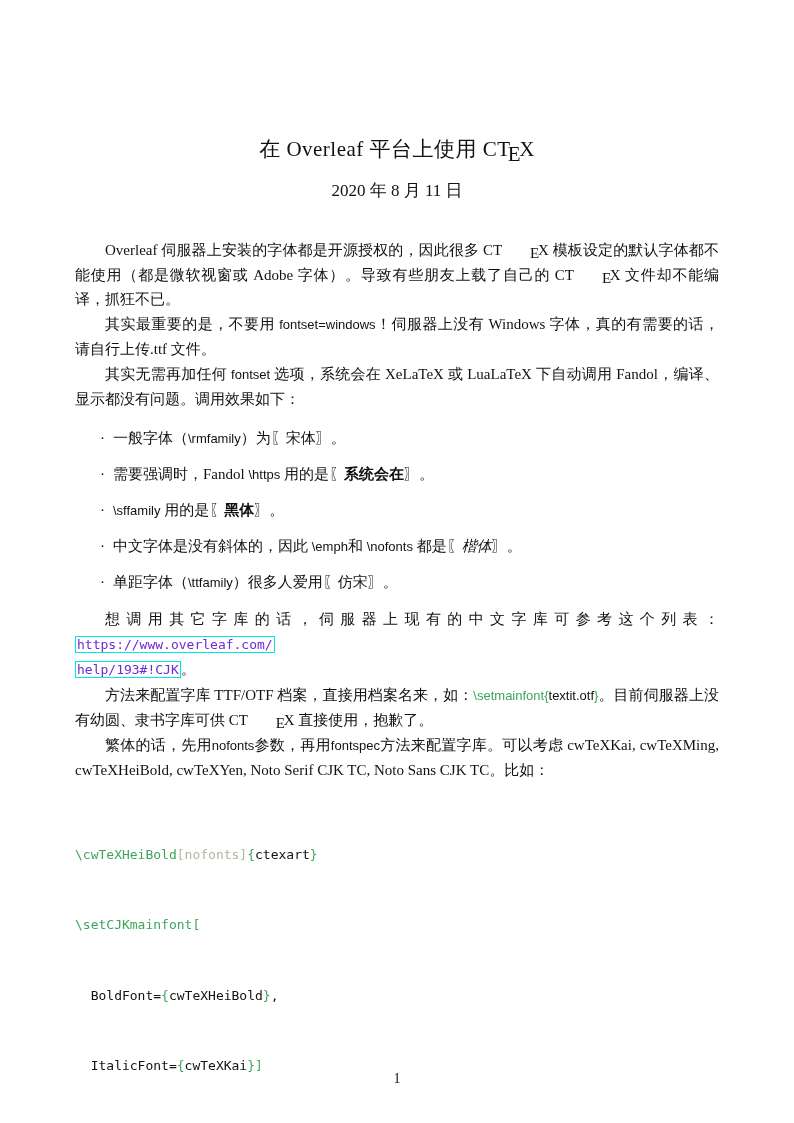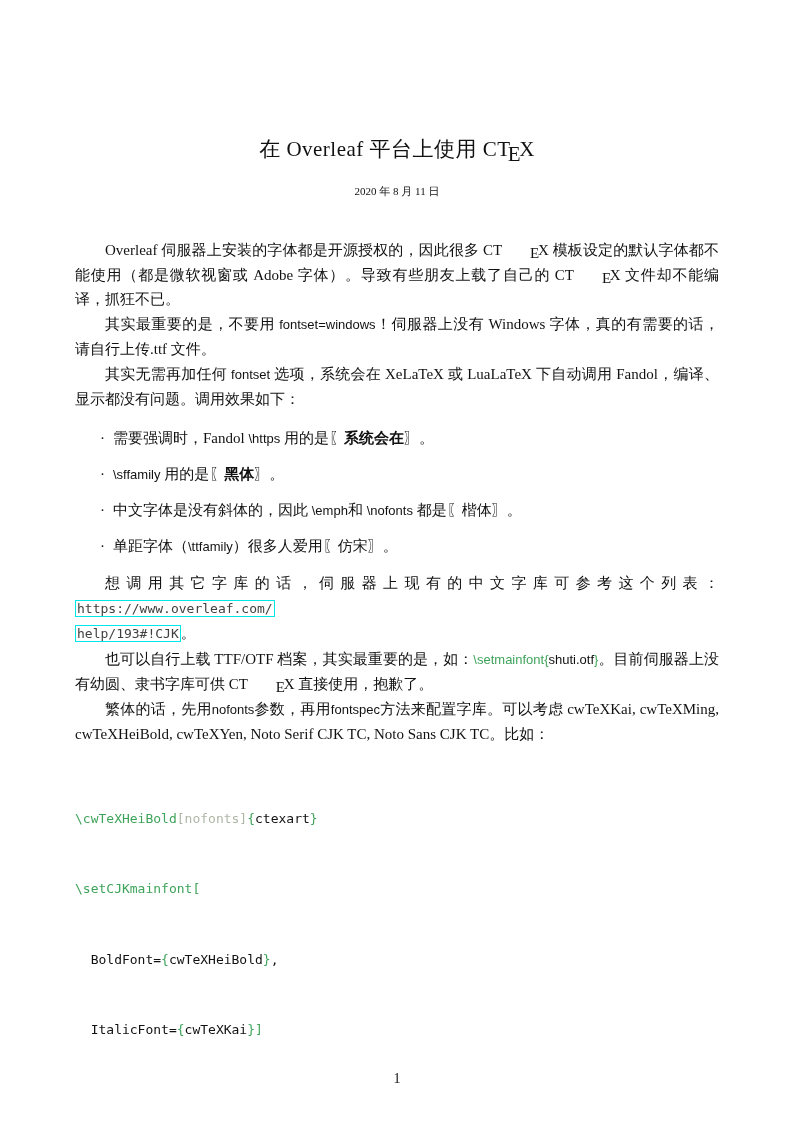--- a/index.html
+++ b/index.html
@@ -14,42 +14,42 @@
     overflow:hidden;
   }
   .content { padding:136px 72px 0 72px; }
   .title {
     text-align:center;
     font-size:21px;
     line-height:26px;
     letter-spacing:0.5px;
   }
   .author { text-align:center; font-size:15px; line-height:22px; margin-top:28px; }
-  .date   { text-align:center; font-size:11px; line-height:22px; margin-top:18px; }
+  .date   { text-align:center; font-size:17px; line-height:22px; margin-top:18px; }
   .body { margin-top:36px; font-size:15px; line-height:24.5px; text-align:justify; }
   .body p { text-indent:2em; }
   .texlogo { white-space:nowrap; }
   .tex-e { display:inline-block; position:relative; top:0.22em; margin:0 -0.09em 0 -0.14em; }
   .mono {
     font-family:Liberation Sans, sans-serif;
     font-size:13px;
   }
   .green { color:var(--cmd-green,#3FA45B); }
   .opt   { color:var(--opt-gray,#AEB7A6); }
   .b     { font-weight:bold; }
-  .i     { }
+  .i     { font-style:italic; }
   ul.blist { list-style:none; margin:14px 0 12px 0; padding-left:25px; }
   ul.blist li { margin-bottom:10.5px; line-height:24.5px; }
   .marker { display:inline-block; width:13px; }
   .linkbox {
     font-family:"DejaVu Sans Mono","Liberation Mono",monospace;
     font-size:13px;
     border:1px solid var(--link-cyan,#00E5E5);
     padding:0 1px;
-    color:#404040;
+    color:#6d28d9;
   }
   .code {
     margin-top:13px;
     font-family:"DejaVu Sans Mono","Liberation Mono",monospace;
     font-size:13px;
     line-height:23.5px;
     white-space:pre;
     text-align:left;
   }
   .page-number {
@@ -73,29 +73,30 @@
 
     <div class="body">
 
       <p><span>Overleaf 伺服器上安装的字体都是开源授权的，因此很多 </span><span class="texlogo"><span>CT</span><span class="tex-e">E</span><span>X</span></span><span> 模板设定的默认字体都不能使用（都是微软视窗或 Adobe 字体）。导致有些朋友上载了自己的 </span><span class="texlogo"><span>CT</span><span class="tex-e">E</span><span>X</span></span><span> 文件却不能编译，抓狂不已。</span></p>
 
       <p><span>其实最重要的是，不要用 </span><span class="mono">fontset=windows</span><span>！伺服器上没有 Windows 字体，真的有需要的话，请自行上传.ttf 文件。</span></p>
 
       <p><span>其实无需再加任何 </span><span class="mono">fontset</span><span> 选项，系统会在 XeLaTeX 或 LuaLaTeX 下自动调用 Fandol，编译、显示都没有问题。调用效果如下：</span></p>
 
       <ul class="blist">
+        <li><span class="marker">·</span><span>一般字体（</span><span class="mono">\rmfamily</span><span>）为〖宋体〗。</span></li>
         <li><span class="marker">·</span><span>需要强调时，Fandol </span><span class="mono">\https</span><span> 用的是〖</span><span class="b">系统会在</span><span>〗。</span></li>
         <li><span class="marker">·</span><span class="mono">\sffamily</span><span> 用的是〖</span><span class="b">黑体</span><span>〗。</span></li>
         <li><span class="marker">·</span><span>中文字体是没有斜体的，因此 </span><span class="mono">\emph</span><span>和 </span><span class="mono">\nofonts</span><span> 都是〖</span><span class="i">楷体</span><span>〗。</span></li>
         <li><span class="marker">·</span><span>单距字体（</span><span class="mono">\ttfamily</span><span>）很多人爱用〖仿宋〗。</span></li>
       </ul>
 
       <p><span>想调用其它字库的话，伺服器上现有的中文字库可参考这个列表：</span><span class="linkbox">https://www.overleaf.com/</span><br><span class="linkbox">help/193#!CJK</span><span>。</span></p>
 
-      <p><span>也可以自行上载 TTF/OTF 档案，其实最重要的是，如：</span><span class="mono green">\setmainfont</span><span class="mono green">{</span><span class="mono">shuti.otf</span><span class="mono green">}</span><span>。目前伺服器上没有幼圆、隶书字库可供 </span><span class="texlogo"><span>CT</span><span class="tex-e">E</span><span>X</span></span><span> 直接使用，抱歉了。</span></p>
+      <p><span>方法来配置字库 TTF/OTF 档案，直接用档案名来，如：</span><span class="mono green">\setmainfont</span><span class="mono green">{</span><span class="mono">textit.otf</span><span class="mono green">}</span><span>。目前伺服器上没有幼圆、隶书字库可供 </span><span class="texlogo"><span>CT</span><span class="tex-e">E</span><span>X</span></span><span> 直接使用，抱歉了。</span></p>
 
       <p><span>繁体的话，先用</span><span class="mono">nofonts</span><span>参数，再用</span><span class="mono">fontspec</span><span>方法来配置字库。可以考虑 cwTeXKai, cwTeXMing, cwTeXHeiBold, cwTeXYen, Noto Serif CJK TC, Noto Sans CJK TC。比如：</span></p>
 
       <div class="code">
         <div class="code-line"><span class="green">\cwTeXHeiBold</span><span class="opt">[nofonts]</span><span class="green">{</span><span>ctexart</span><span class="green">}</span></div>
         <div class="code-line"><span class="green">\setCJKmainfont</span><span class="green">[</span></div>
         <div class="code-line"><span>  BoldFont=</span><span class="green">{</span><span>cwTeXHeiBold</span><span class="green">}</span><span>,</span></div>
         <div class="code-line"><span>  ItalicFont=</span><span class="green">{</span><span>cwTeXKai</span><span class="green">}</span><span class="green">]</span></div>
         
         

